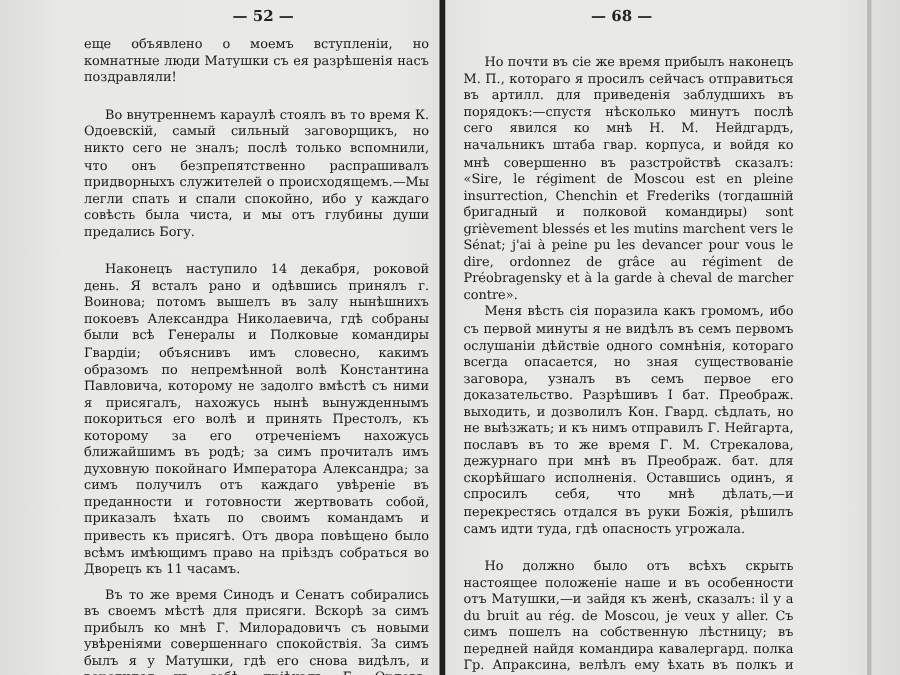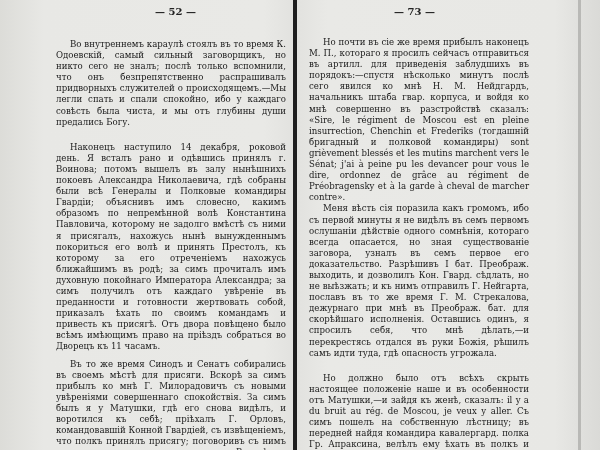--- a/index.html
+++ b/index.html
@@ -34,28 +34,29 @@
   .text p.gap { margin-top:14px; }
   .text p.gapbig { margin-top:6px; }
 </style>
 </head>
 <body>
 
 <div class="spread">
   <div class="page left">
     <div class="pagenum">— 52 —</div>
     <div class="text">
+      <p class="noindent">еще объявлено о моемъ вступленіи, но комнатные люди Матушки съ ея разрѣшенія насъ поздравляли!</p>
       <p class="gap">Во внутреннемъ караулѣ стоялъ въ то время К. Одоевскій, самый сильный заговорщикъ, но никто сего не зналъ; послѣ только вспомнили, что онъ безпрепятственно распрашивалъ придворныхъ служителей о происходящемъ.—Мы легли спать и спали спокойно, ибо у каждаго совѣсть была чиста, и мы отъ глубины души предались Богу.</p>
       <p class="gap">Наконецъ наступило 14 декабря, роковой день. Я всталъ рано и одѣвшись принялъ г. Воинова; потомъ вышелъ въ залу нынѣшнихъ покоевъ Александра Николаевича, гдѣ собраны были всѣ Генералы и Полковые командиры Гвардіи; объяснивъ имъ словесно, какимъ образомъ по непремѣнной волѣ Константина Павловича, которому не задолго вмѣстѣ съ ними я присягалъ, нахожусь нынѣ вынужденнымъ покориться его волѣ и принять Престолъ, къ которому за его отреченіемъ нахожусь ближайшимъ въ родѣ; за симъ прочиталъ имъ духовную покойнаго Императора Александра; за симъ получилъ отъ каждаго увѣреніе въ преданности и готовности жертвовать собой, приказалъ ѣхать по своимъ командамъ и привесть къ присягѣ. Отъ двора повѣщено было всѣмъ имѣющимъ право на пріѣздъ собраться во Дворецъ къ 11 часамъ.</p>
       <p class="gapbig">Въ то же время Синодъ и Сенатъ собирались въ своемъ мѣстѣ для присяги. Вскорѣ за симъ прибылъ ко мнѣ Г. Милорадовичъ съ новыми увѣреніями совершеннаго спокойствія. За симъ былъ я у Матушки, гдѣ его снова видѣлъ, и воротился къ себѣ; пріѣхалъ Г. Орловъ, командовавшій Конной Гвардіей, съ извѣщеніемъ, что полкъ принялъ присягу; поговоривъ съ нимъ довольно долго, я его отпустилъ.—Вскорѣ за нимъ явился ко мнѣ Командов. Гвард. Арт. Г. М. Сухозанетъ съ извѣстіемъ, что артиллерія присягнула, но что въ гв. Кон. Арт. офицеры оказали сомнѣніе въ справедливости присяги желая сперва слышать удостовѣреніе сего отъ М. П., котораго считали удаленнымъ изъ Петербурга, какъ будто изъ несогласія его на мое вступленіе. Многіе изъ сихъ офицеровъ до того вышли изъ повиновенія, что г. Сухозанетъ долженъ былъ ихъ всѣхъ арестовать.</p>
     </div>
   </div>
   <div class="gutter"></div>
   <div class="page right">
-    <div class="pagenum">— 73 —</div>
+    <div class="pagenum">— 68 —</div>
     <div class="text">
       <p class="gap">Но почти въ сіе же время прибылъ наконецъ М. П., котораго я просилъ сейчасъ отправиться въ артилл. для приведенія заблудшихъ въ порядокъ:—спустя нѣсколько минутъ послѣ сего явился ко мнѣ Н. М. Нейдгардъ, начальникъ штаба гвар. корпуса, и войдя ко мнѣ совершенно въ разстройствѣ сказалъ: «Sire, le régiment de Moscou est en pleine insurrection, Chenchin et Frederiks (тогдашній бригадный и полковой командиры) sont grièvement blessés et les mutins marchent vers le Sénat; j'ai à peine pu les devancer pour vous le dire, ordonnez de grâce au régiment de Préobragensky et à la garde à cheval de marcher contre».</p>
       <p>Меня вѣсть сія поразила какъ громомъ, ибо съ первой минуты я не видѣлъ въ семъ первомъ ослушаніи дѣйствіе одного сомнѣнія, котораго всегда опасается, но зная существованіе заговора, узналъ въ семъ первое его доказательство. Разрѣшивъ I бат. Преображ. выходить, и дозволилъ Кон. Гвард. сѣдлать, но не выѣзжать; и къ нимъ отправилъ Г. Нейгарта, пославъ въ то же время Г. М. Стрекалова, дежурнаго при мнѣ въ Преображ. бат. для скорѣйшаго исполненія. Оставшись одинъ, я спросилъ себя, что мнѣ дѣлать,—и перекрестясь отдался въ руки Божія, рѣшилъ самъ идти туда, гдѣ опасность угрожала.</p>
       <p class="gap">Но должно было отъ всѣхъ скрыть настоящее положеніе наше и въ особенности отъ Матушки,—и зайдя къ женѣ, сказалъ: il y a du bruit au rég. de Moscou, je veux y aller. Съ симъ пошелъ на собственную лѣстницу; въ передней найдя командира кавалергард. полка Гр. Апраксина, велѣлъ ему ѣхать въ полкъ и сейчасъ его вести ко мнѣ. На лѣстницѣ встрѣтилъ я Воинова въ совершенномъ разстройствѣ и строго напомнилъ ему, что мѣсто его не здѣсь, а тамъ, гдѣ войска, ему ввѣренные, вышли изъ повиновенія. За мной шелъ ген. ад. Кутузовъ; съ нимъ пришелъ я на дворцовую главную гауптвахту, въ которую только что вступила 9-ая стрѣлковая рота Л. Гв. Финлянд. полка подъ командой кап. Прибыткова; послѣдній былъ въ моей дивизіи. Вызвавъ караулъ подъ ружье и приказавъ мнѣ отдать честь, прошелъ по фронту и, спросивъ людей, присягнули ли мнѣ и знаютъ ли, отъ чего сіе было и что по точной волѣ сіе брата К. П., получилъ отвѣтъ, что знаютъ и присягнули. За симъ сказалъ я имъ: ребята, Московскіе</p>
     </div>
   </div>
   <div class="right-edge"></div>
 </div>
 
 </body></html>

